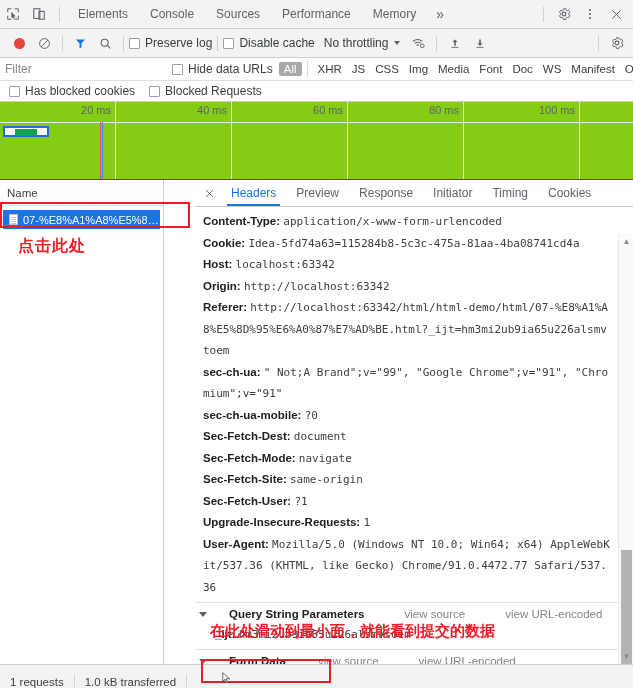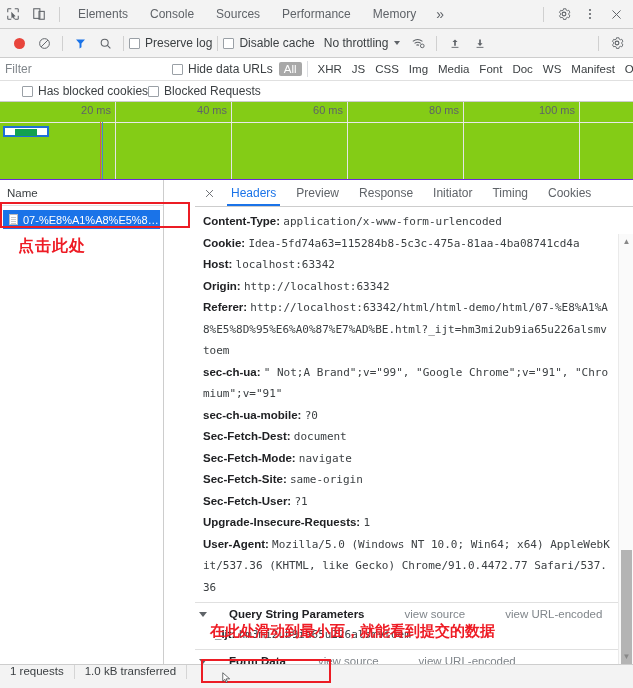--- a/index.html
+++ b/index.html
@@ -75,21 +75,21 @@
   .types { display:flex; align-items:center; gap:0px; }
   .type {
     font-size:11.5px; color:#3c4043; padding:1px 5px; border-radius:2px; white-space:nowrap;
   }
   .type.sel { background:#a8a8a8; color:#fff; padding:1px 5px; }
 
   
   .blockbar {
     position:absolute; left:0; top:81px; width:633px; height:21px;
     background:#fff; border-bottom:1px solid #cdcdcd;
-    display:flex; align-items:center; padding-left:22px; 
+    display:flex; align-items:center; padding-left:9px; gap:14px;
   }
 
   
   .overview {
     position:absolute; left:0; top:102px; width:633px; height:78px;
     background:#84cc16; border-bottom:1px solid #6d28d9; overflow:hidden;
   }
   .ov-tick {
     position:absolute; top:0; height:78px; border-right:1px solid #e4e4e4;
   }
@@ -210,21 +210,21 @@
     border:2px solid #ec1c24; pointer-events:none; z-index:7;
   }
   .cursor-ico {
     position:absolute; left:222px; top:672px; z-index:8; width:9px; height:12px;
   }
 
   
   .statusbar {
     position:absolute; left:0; bottom:0; width:633px; height:24px;
     background:#f3f3f3; border-top:1px solid #cdcdcd;
-    display:flex; align-items:flex-start; font-size:11.5px; color:#3c4043;
+    display:flex; align-items:flex-end; font-size:11.5px; color:#3c4043;
   }
   .sb-item { padding:0 10px; white-space:nowrap; }
   .sb-sep { width:1px; height:14px; background:#d5d5d5; }
 </style>
 </head>
 <body>
 
 <div id="app">
 
   <div class="tabbar">

